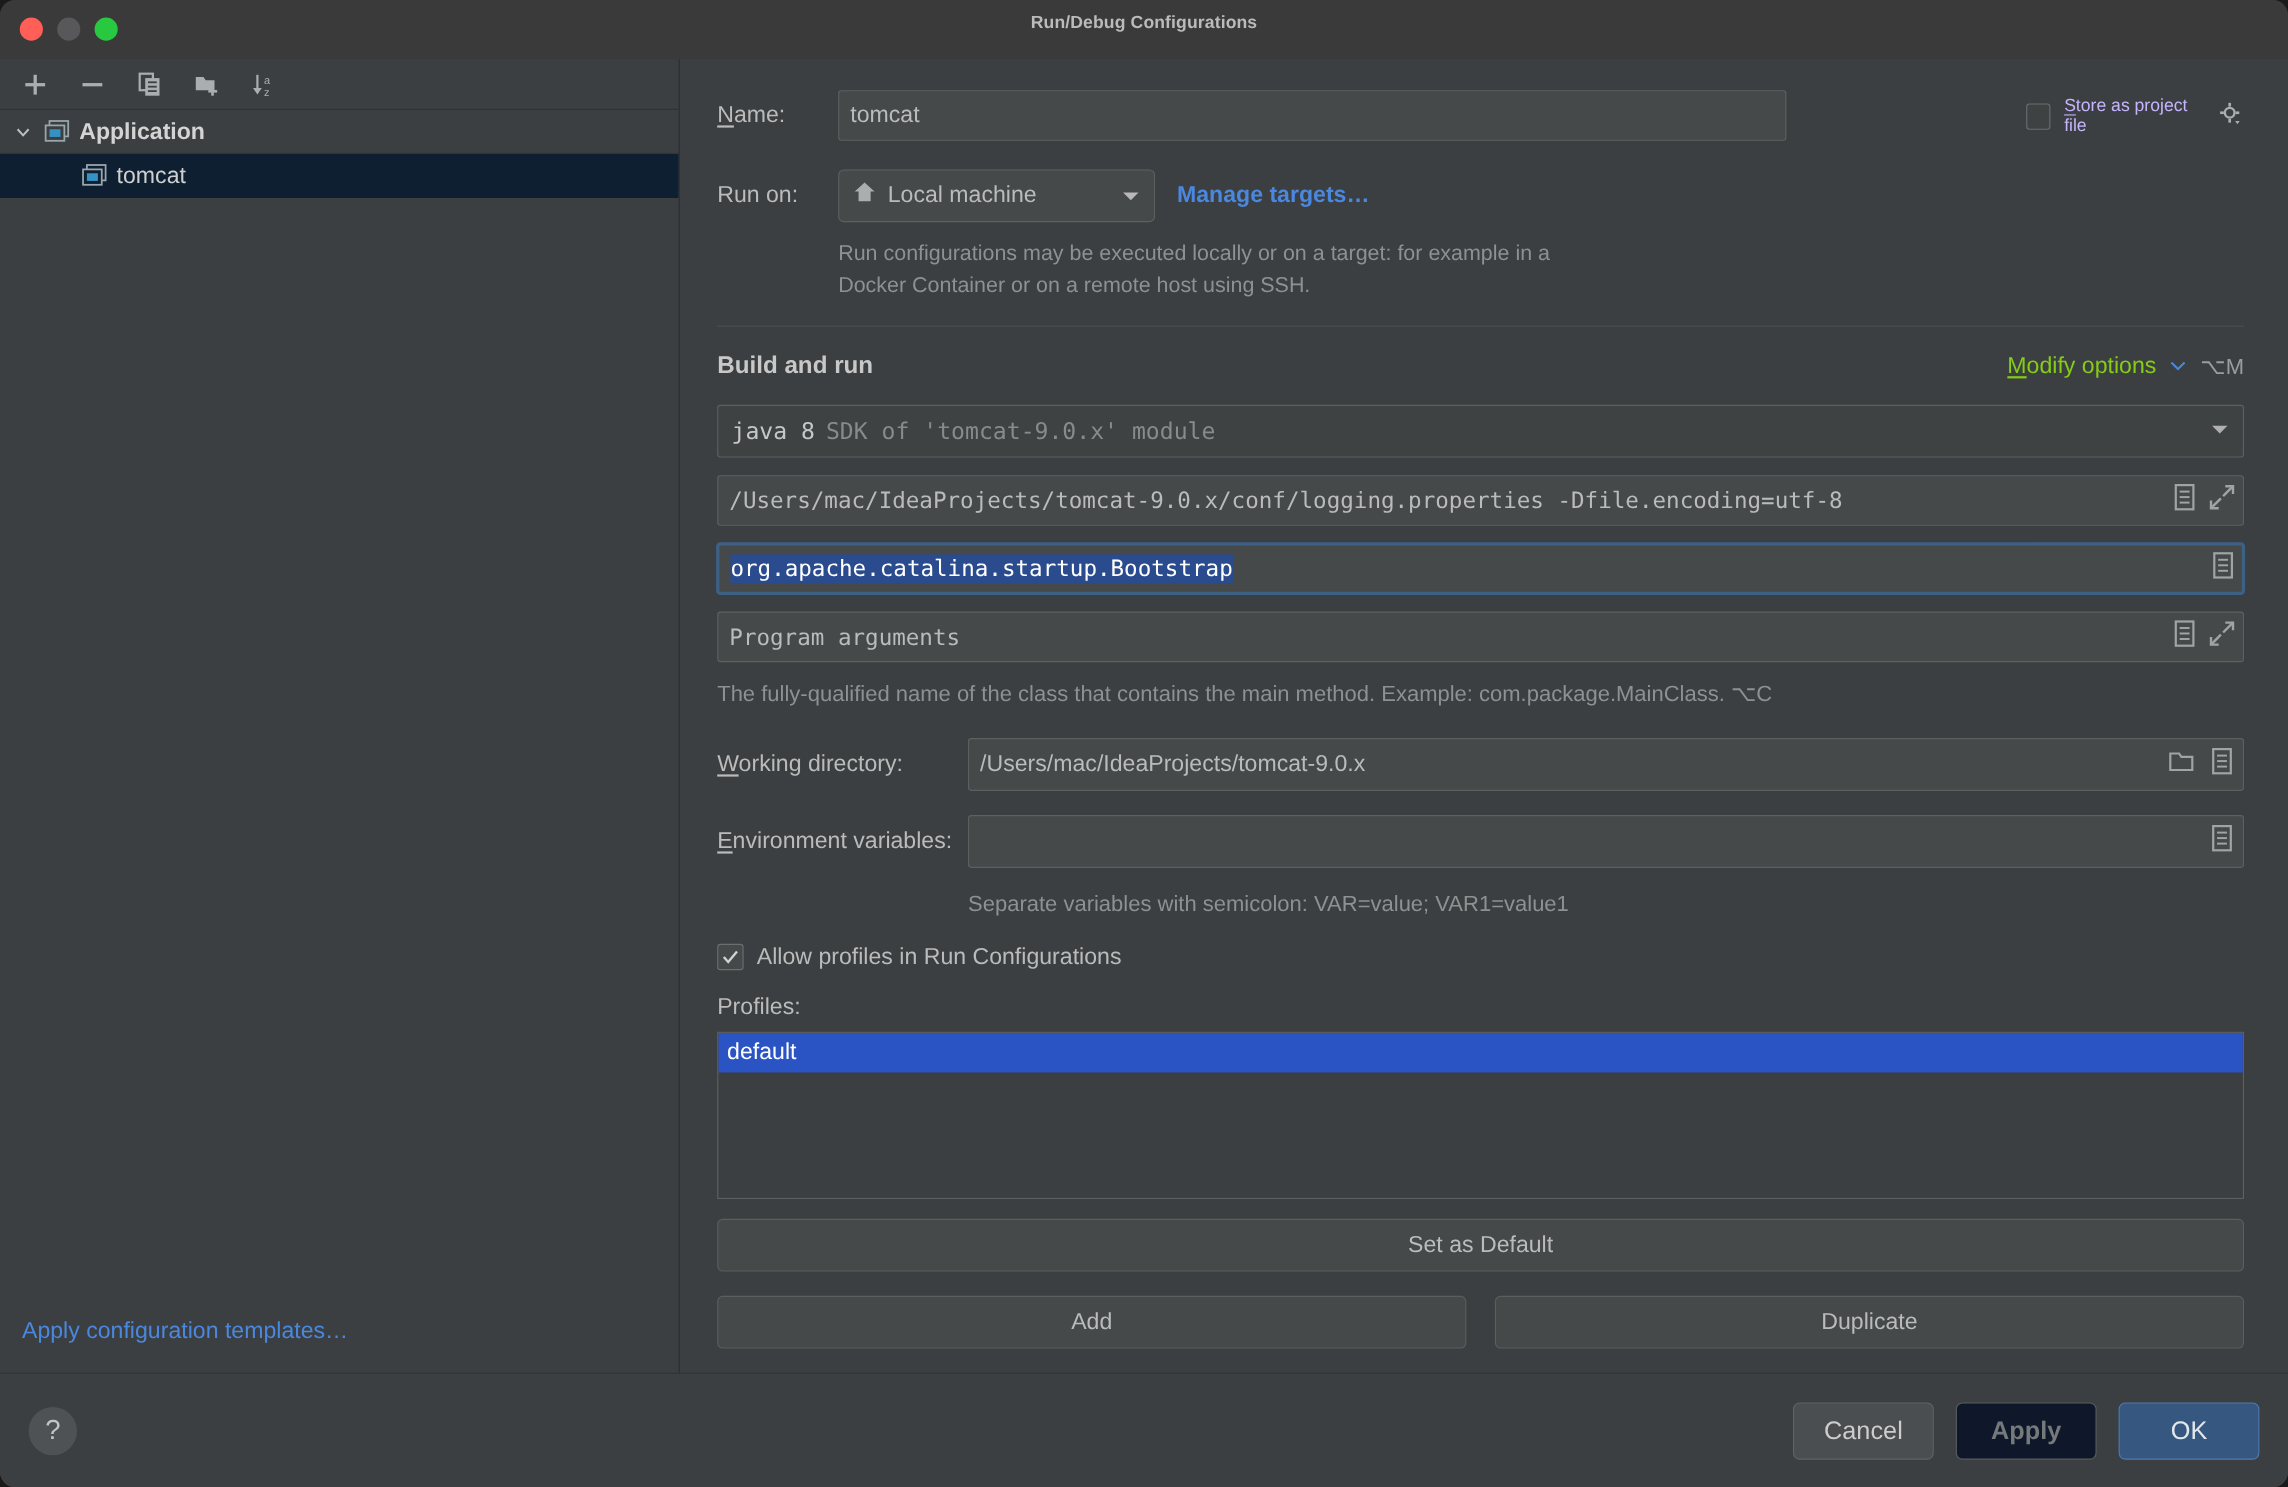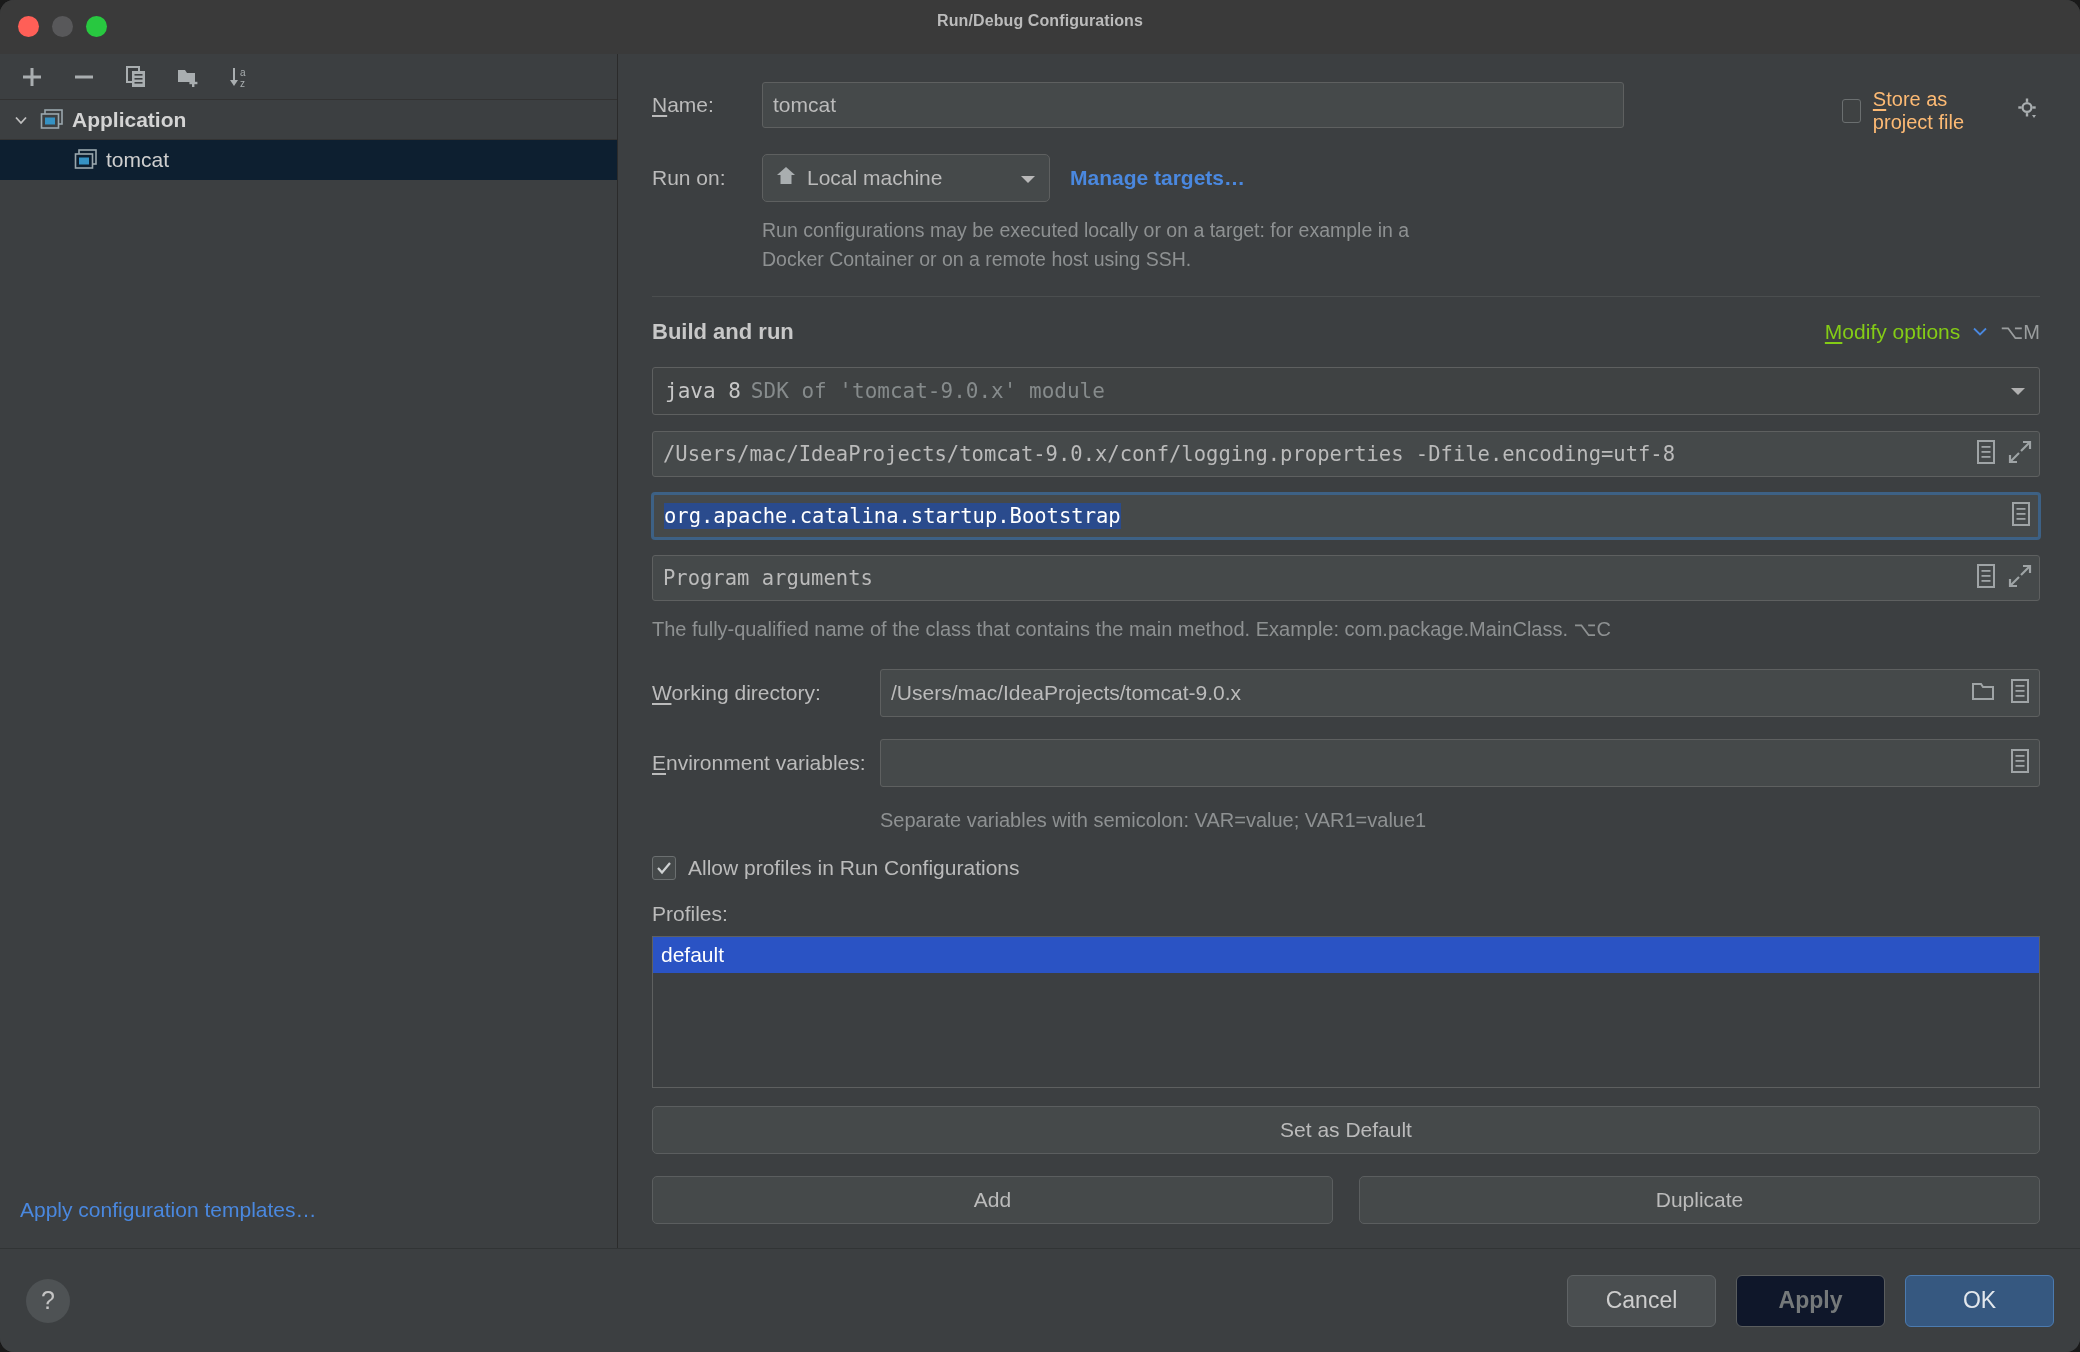--- a/index.html
+++ b/index.html
@@ -112,21 +112,21 @@
   #name-label { width: 100px; }
   #name-field { width: 862px; margin-left: 10px; }
   #store-wrap { position: absolute; left: 1190px; top: 6px; display: flex; align-items: center; gap: 12px; }
   .cbox {
     width: 24px; height: 24px;
     border: 1px solid #6b6f70; border-radius: 3px;
     background: #3f4243;
     display: flex; align-items: center; justify-content: center;
   }
   .cbox.checked { background: #45494a; }
-  #store-label { font-size: 20px; color: #fdba74; }
+  #store-label { font-size: 16px; color: #c4b5fd; }
 
   
   #row-runon { margin-bottom: 14px; }
   #runon-label { width: 100px; }
   #runon-combo {
     margin-left: 10px; width: 288px; height: 48px;
     background: #45494a; border: 1px solid #5e6060; border-radius: 5px;
     display: flex; align-items: center; padding: 0 12px; gap: 10px;
     color: #bbbbbb; font-size: 21px;
   }
@@ -236,21 +236,21 @@
     position: relative;
   }
   #help-btn {
     width: 44px; height: 44px; border-radius: 50%;
     background: #4e5254;
     display: flex; align-items: center; justify-content: center;
     color: #c4c4c4; font-size: 25px;
   }
   #footer-right { margin-left: auto; display: flex; gap: 20px; }
   .fbtn {
-    width: 149px; height: 52px; border-radius: 6px;
+    width: 128px; height: 52px; border-radius: 6px;
     display: flex; align-items: center; justify-content: center;
     font-size: 23px;
   }
   #cancel-btn { background: #4a4e50; border: 1px solid #5f6365; color: #cdcdcd; }
   #apply-btn  { background: #0f172a; border: 1px solid #5a5d5e; color: #75797a; font-weight: bold; }
   #ok-btn     { background: #365880; border: 1px solid #4c7bb0; color: #e2e7ec; }
 
   .icn { display: block; }
 </style>
 </head>

